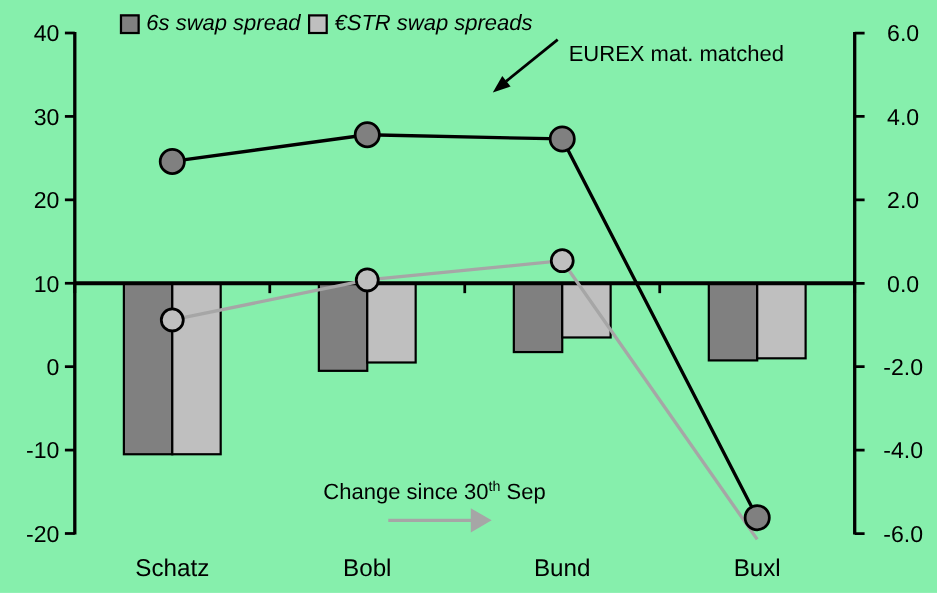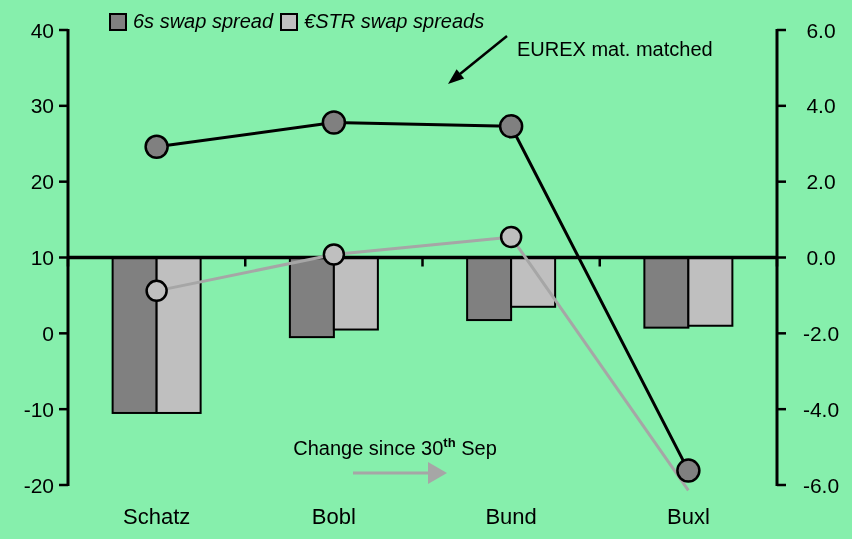--- a/index.html
+++ b/index.html
@@ -22,21 +22,21 @@
   .swatch { width: 14px; height: 14px; border: 2px solid #000; flex: 0 0 auto; }
 
   .anno-curve {
     position: absolute; left: 517px; top: 13px;
     font-size: 20px; line-height: 28px; color: #000; white-space: nowrap; margin-top: 22px;
   }
   .anno-change {
     position: absolute; left: 280px; top: 437px; width: 230px;
     text-align: center; font-size: 20px; color: #000; white-space: nowrap;
   }
-  .anno-change sup { font-size: 13px; line-height: 0; font-weight: bold; }
+  .anno-change sup { font-size: 13px; line-height: 0; }
 </style>
 </head>
 <body>
 
 <div class="stage">
 
   <svg id="chart-svg" width="852" height="539" viewBox="0 0 852 539">
       <rect x="112.625" y="257.5" width="44" height="155.45833333333331" fill="#808080" stroke="#000" stroke-width="2"></rect>
       <rect x="289.875" y="257.5" width="44" height="79.625" fill="#808080" stroke="#000" stroke-width="2"></rect>
       <rect x="467.125" y="257.5" width="44" height="62.5625" fill="#808080" stroke="#000" stroke-width="2"></rect>

